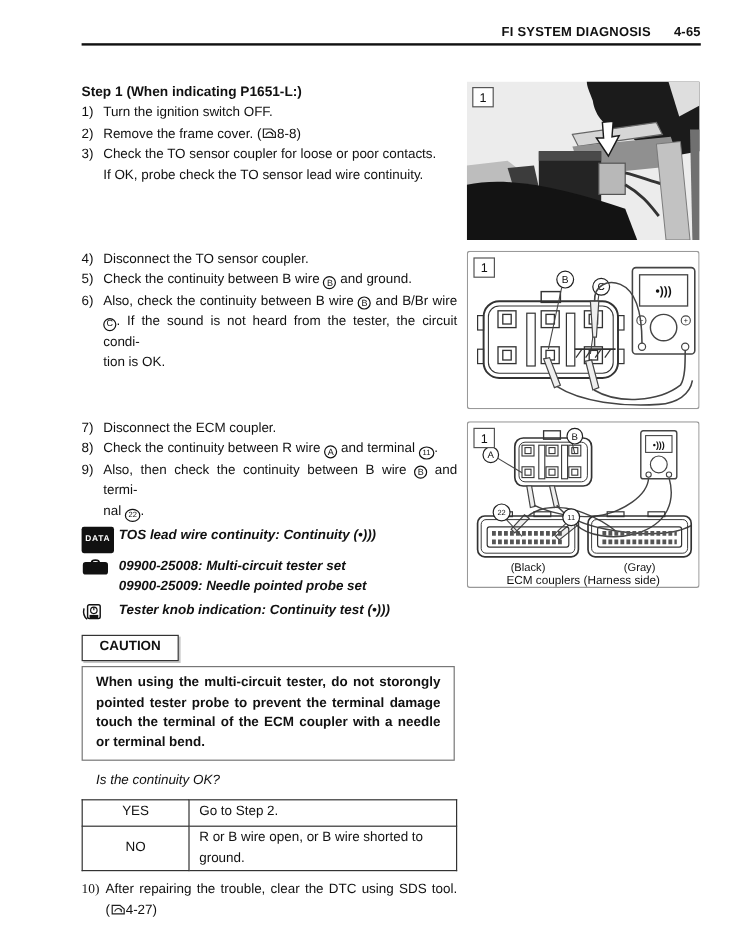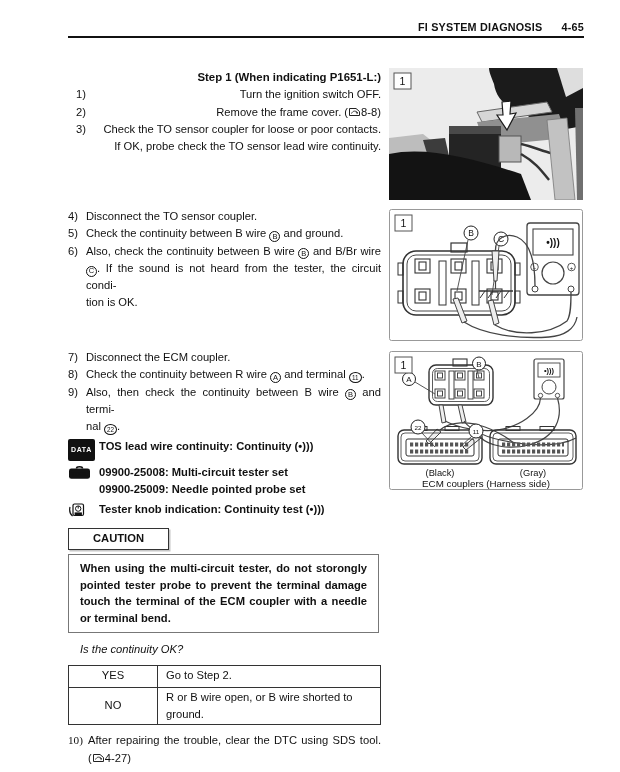--- a/index.html
+++ b/index.html
@@ -28,24 +28,24 @@
         font-size:7.5px;font-weight:normal;line-height:1;vertical-align:-1.5px;
         box-sizing:border-box;background:#fff;}
   .circ2{width:13px;font-size:6.3px;}
   .ref-icon svg{vertical-align:-1px;}
 
   
   .nrow{display:flex;align-items:flex-start;font-weight:bold;margin-top:3px;}
   .nicon{width:31px;flex:none;padding-top:1px;}
   .ic-data{display:inline-block;background:#111;color:#fff;font-size:7px;
            font-weight:bold;letter-spacing:.6px;padding:2px 3px;border-radius:2px;}
-  .ntext{flex:1;}
-
-  
-  .caution-label{display:inline-block;border:1px solid #333;padding:1px 24px 2px;
+  .ntext{flex:1;font-style:italic;}
+
+  
+  .caution-label{display:inline-block;border:1px solid #333;padding:1px 14px 2px;
                  font-weight:bold;font-size:11.2px;background:#fff;
                  box-shadow:1.5px 1.5px 0 #c6c6c6;margin-top:4px;}
   .caution-box{border:1px solid #777;margin-top:4px;width:311px;box-sizing:border-box;
                padding:5px 11px 6px;font-weight:bold;line-height:16.6px;}
 
   .question{margin-top:8px;margin-left:12px;font-style:italic;}
 
   
   table.rtable{border-collapse:collapse;margin-top:6px;width:313px;
                font-size:11.2px;}
@@ -63,21 +63,21 @@
 <body>
 
 <div class="page">
 
   <div class="hdr">
     <span>FI SYSTEM DIAGNOSIS</span>
     <span class="pg">4-65</span>
   </div>
   <div class="hrule"></div>
 
-  <div class="tblock" style="top:69px;text-align:right;">
+  <div class="tblock" style="top:69px;">
     <div class="shead">Step 1 (When indicating P1651-L:)</div>
     <div class="step">
       <span class="snum">1)</span>
       <div class="stext">
           <div>Turn the ignition switch OFF.</div>
         </div>
     </div>
     <div class="step">
       <span class="snum">2)</span>
       <div class="stext">

